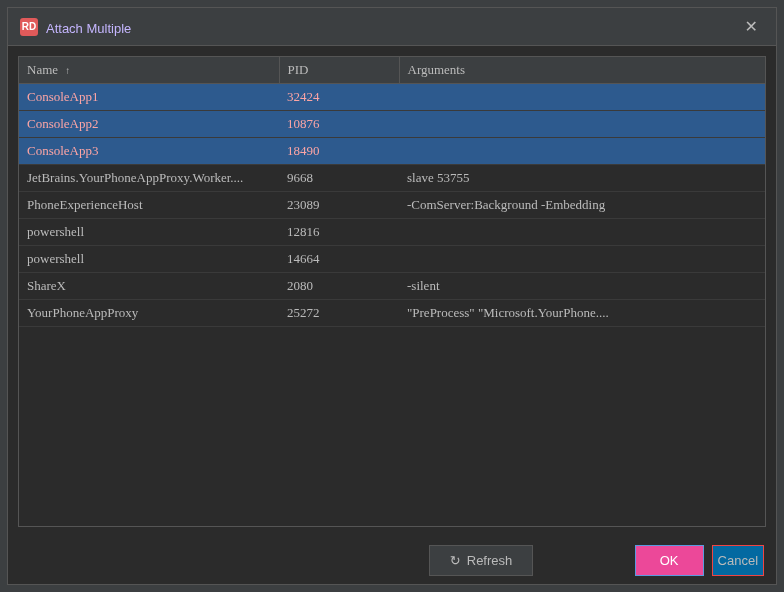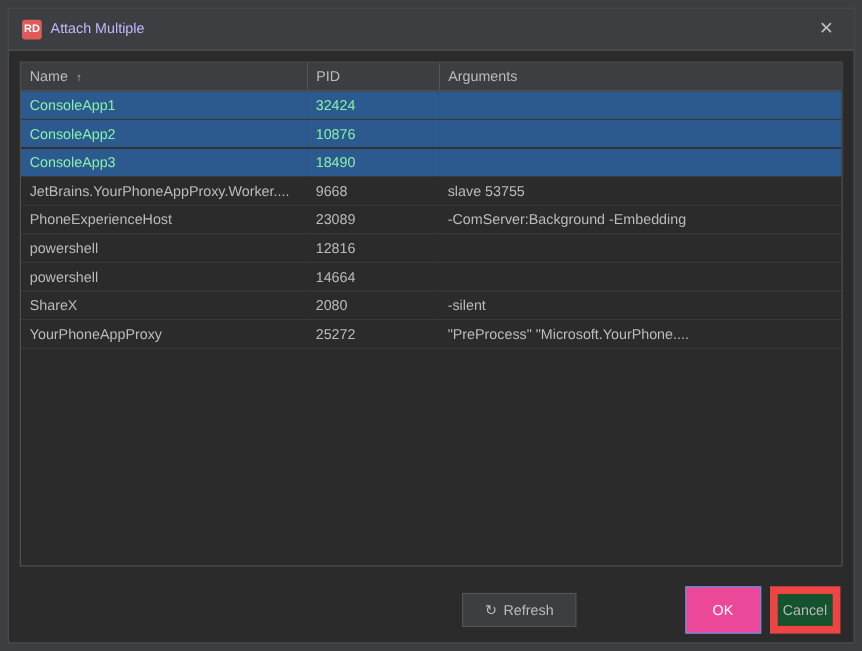--- a/index.html
+++ b/index.html
@@ -30,21 +30,21 @@
       display: flex;
       align-items: center;
       justify-content: space-between;
       padding: 8px 12px;
       border-bottom: 1px solid #555;
       min-height: 38px;
     }
 
     .title-bar-left {
       display: flex;
-      align-items: flex-start;
+      align-items: flex-end;
       gap: 8px;
     }
 
     .app-icon {
       width: 18px;
       height: 18px;
       background: #e05a5a;
       border-radius: 3px;
       display: flex;
       align-items: center;
@@ -107,20 +107,21 @@
 
     .table-container {
       flex: 1;
       overflow-y: auto;
       border: 1px solid #555;
     }
 
     table {
       width: 100%;
       border-collapse: collapse;
+      font-family: Liberation Serif, serif;
     }
 
     thead tr {
       background: #3c3f41;
       border-bottom: 1px solid #555;
     }
 
     thead th {
       text-align: left;
       padding: 5px 8px;
@@ -153,21 +154,21 @@
       white-space: nowrap;
       overflow: hidden;
       text-overflow: ellipsis;
     }
 
     tr.selected {
       background: #2d5a8e !important;
     }
 
     tr.selected td {
-      color: #86efac;
+      color: #fca5a5;
     }
 
     .bottom-bar {
       display: flex;
       align-items: center;
       justify-content: space-between;
       padding: 8px 12px;
     }
 
     .bottom-center {
@@ -197,22 +198,22 @@
     .btn-ok {
       background: #ec4899;
       border: 1px solid #5a9ae0;
       color: #ffffff;
       padding: 7px 24px;
       font-size: 13px;
       cursor: pointer;
     }
 
     .btn-cancel {
-      background: #14532d;
-      border: 7px solid #ef4444;
+      background: #0369a1;
+      border: 1px solid #ef4444;
       color: #bbbbbb;
       padding: 7px 5px;
       font-size: 13px;
       cursor: pointer;
     }
 
     .refresh-icon {
       display: inline-block;
       font-size: 13px;
     }

